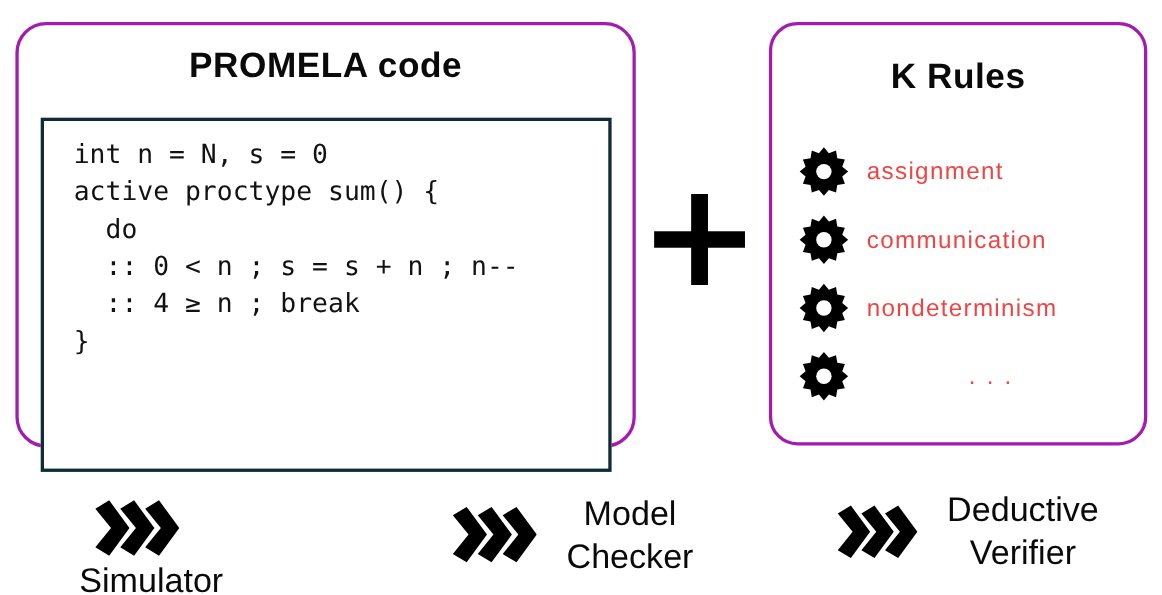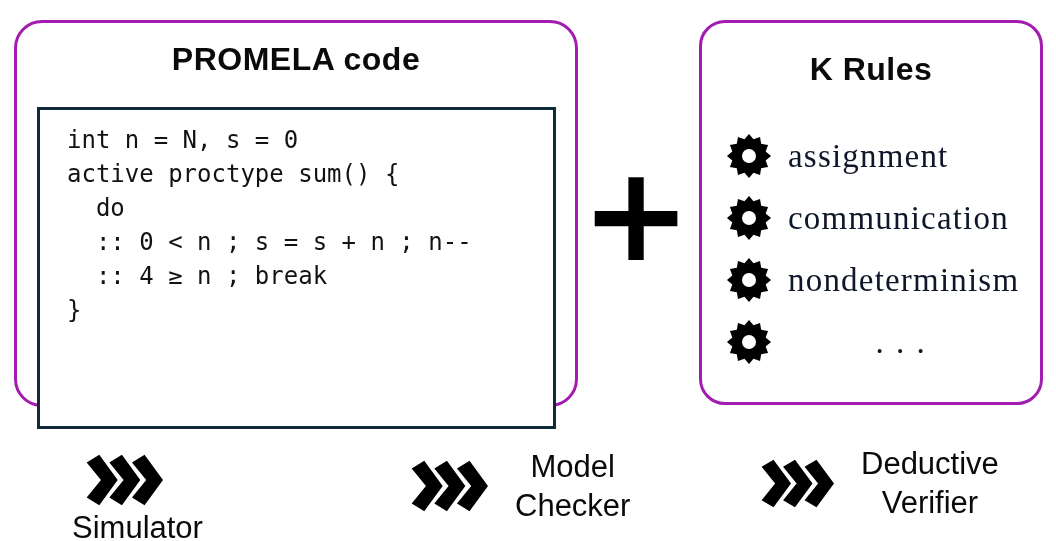--- a/index.html
+++ b/index.html
@@ -33,22 +33,22 @@
     display:flex;align-items:center;justify-content:center;
     font-size:132px;font-weight:700;line-height:1;color:#000;
     font-family:"DejaVu Sans","Liberation Sans",sans-serif;
   }
   
   .rules-list{position:absolute;left:23px;top:102px;right:10px;}
   .rule-row{display:flex;align-items:center;height:62px;}
   .gear-wrap{width:47px;height:47px;flex:0 0 47px;display:flex;align-items:center;justify-content:center;}
   .rule-label{
     margin-left:16px;
-    font-family:Liberation Serif, serif;
-    font-size:33px;letter-spacing:1.2px;color:#0f172a;white-space:pre;
+    font-family:Liberation Sans, sans-serif;
+    font-size:22px;letter-spacing:1.2px;color:#ef4444;white-space:pre;
   }
   .rule-label.centered{margin-left:0;flex:1;text-align:center;letter-spacing:2px;}
   
   .tool{position:absolute;display:flex;align-items:center;}
   .tool-1{left:45px;top:452px;height:70px;flex-direction:column;}
   .tool-2{left:410px;top:450px;height:72px;}
   .tool-3{left:760px;top:446px;height:74px;}
   .chev-wrap{flex:0 0 auto;display:flex;align-items:center;}
   .tool-label{
     margin-left:27px;font-size:31px;font-weight:500;color:#0a0a0a;

